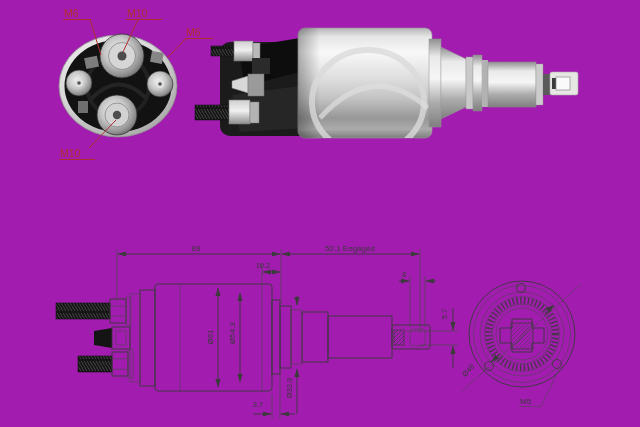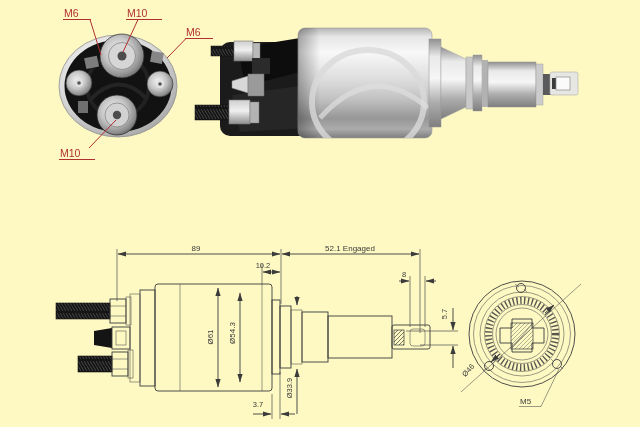--- a/index.html
+++ b/index.html
@@ -1,17 +1,17 @@
 <!DOCTYPE html>
 <html><head>
 <meta charset="utf-8">
 <style>
   html,body{margin:0;padding:0;background:#ffffff;}
   .canvas{
-    position:relative;width:640px;height:427px;background:#fef9c3;overflow:hidden;
+    position:relative;width:640px;height:427px;background:#a21caf;overflow:hidden;
     font-family:"Liberation Sans",sans-serif;
   }
   svg{position:absolute;left:0;top:0;}
   text{font-family:"Liberation Sans",sans-serif;}
   .dim{font-size:8px;fill:#3a3a3a;}
   .dimsm{font-size:7.5px;fill:#3a3a3a;}
   .red{font-size:10.5px;fill:#b03030;}
   .ln{stroke:#3b3b3b;stroke-width:0.9;fill:none;}
   .lnthin{stroke:#4a4a4a;stroke-width:0.55;fill:none;}
   .ext{stroke:#4a4a4a;stroke-width:0.7;fill:none;}

